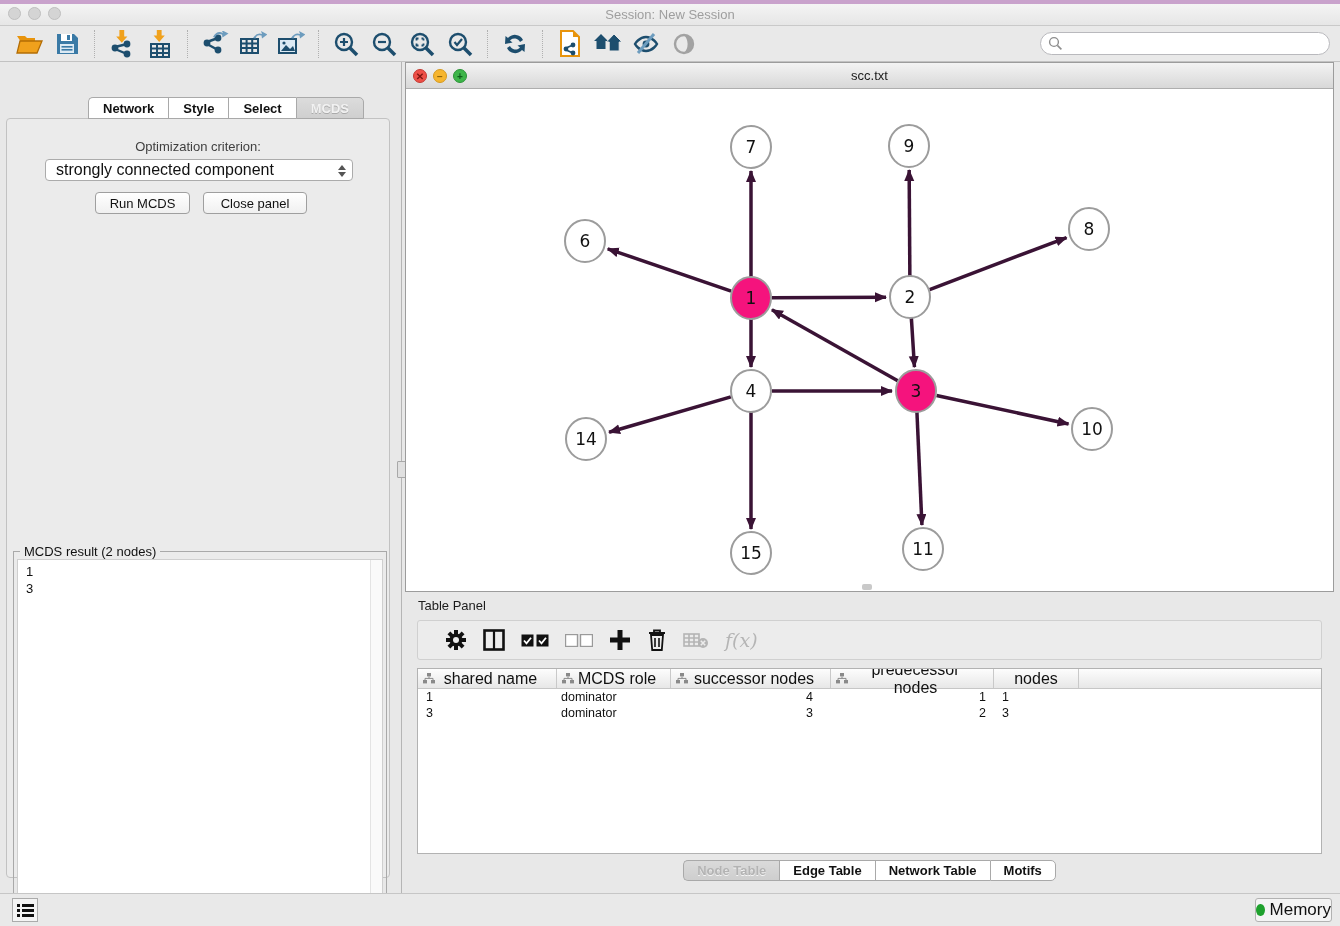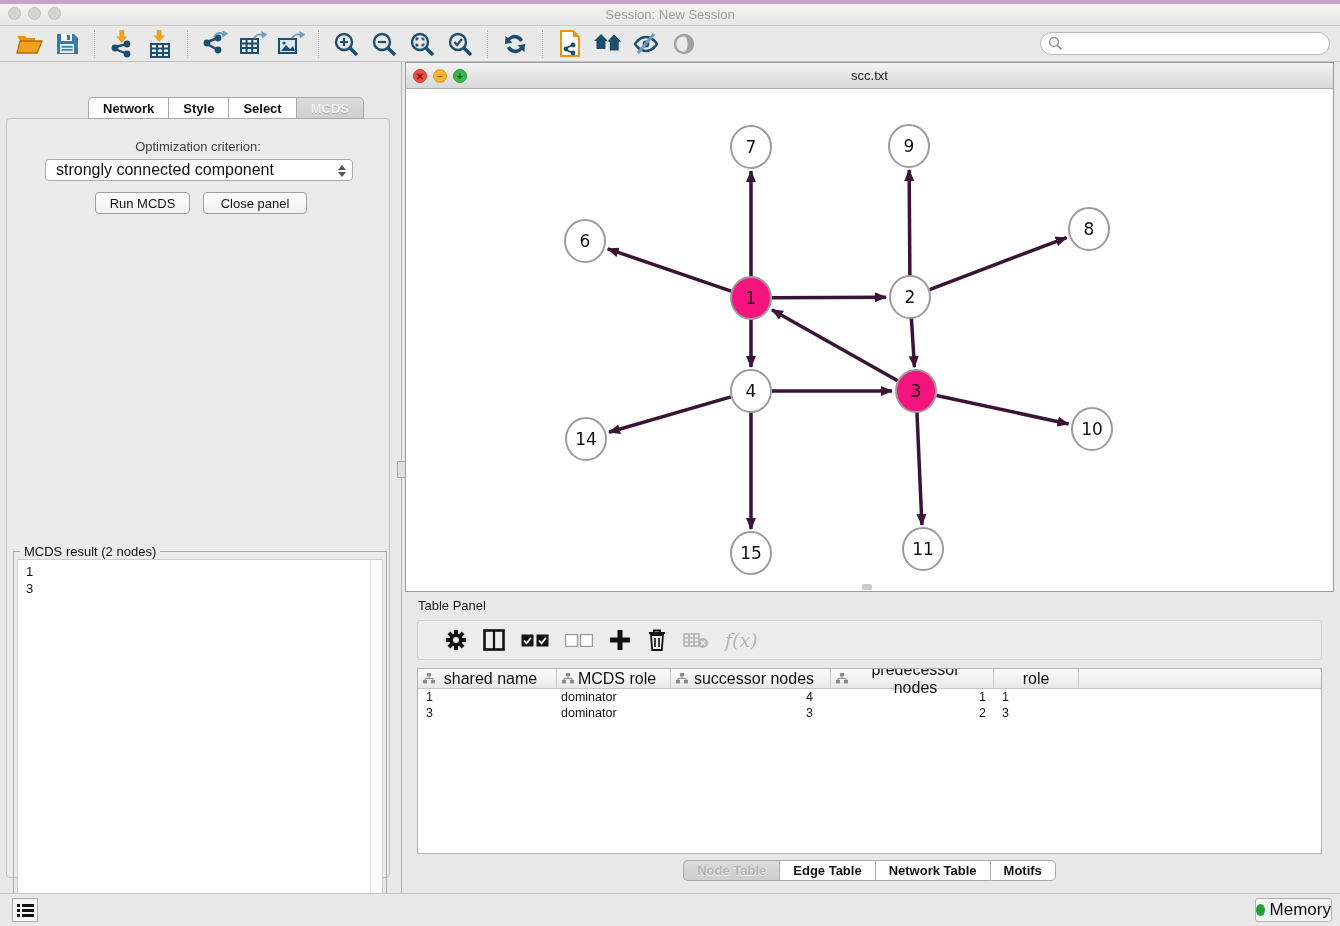--- a/index.html
+++ b/index.html
@@ -426,21 +426,21 @@
         <div class="nt-hcell" style="width:163px">
           <svg class="tree-ico" width="12" height="11" viewBox="0 0 12 11">
               <rect x="4" y="0" width="4" height="3.4" fill="#8a8a8a"></rect>
               <rect x="0" y="7" width="4" height="3.4" fill="#8a8a8a"></rect>
               <rect x="8" y="7" width="4" height="3.4" fill="#8a8a8a"></rect>
               <path d="M6 3.4 v2 M2 7 v-1.6 h8 v1.6" stroke="#8a8a8a" fill="none"></path>
             </svg>
           <span class="hlabel">predecessor nodes</span>
         </div>
         <div class="nt-hcell" style="width:85px">
-          <span class="hlabel" style="padding:0">role</span>
+          <span class="hlabel" style="padding:0">nodes</span>
         </div>
       </div>
       <div class="nt-row">
         <div class="nt-cell" style="width:139px; padding-left:8px">1</div>
         <div class="nt-cell" style="width:114px; padding-left:4px">dominator</div>
         <div class="nt-cell" style="width:160px; text-align:right; padding-right:18px">4</div>
         <div class="nt-cell" style="width:163px; text-align:right; padding-right:8px">1</div>
         <div class="nt-cell" style="width:85px; padding-left:8px">1</div>
       </div>
       <div class="nt-row">

